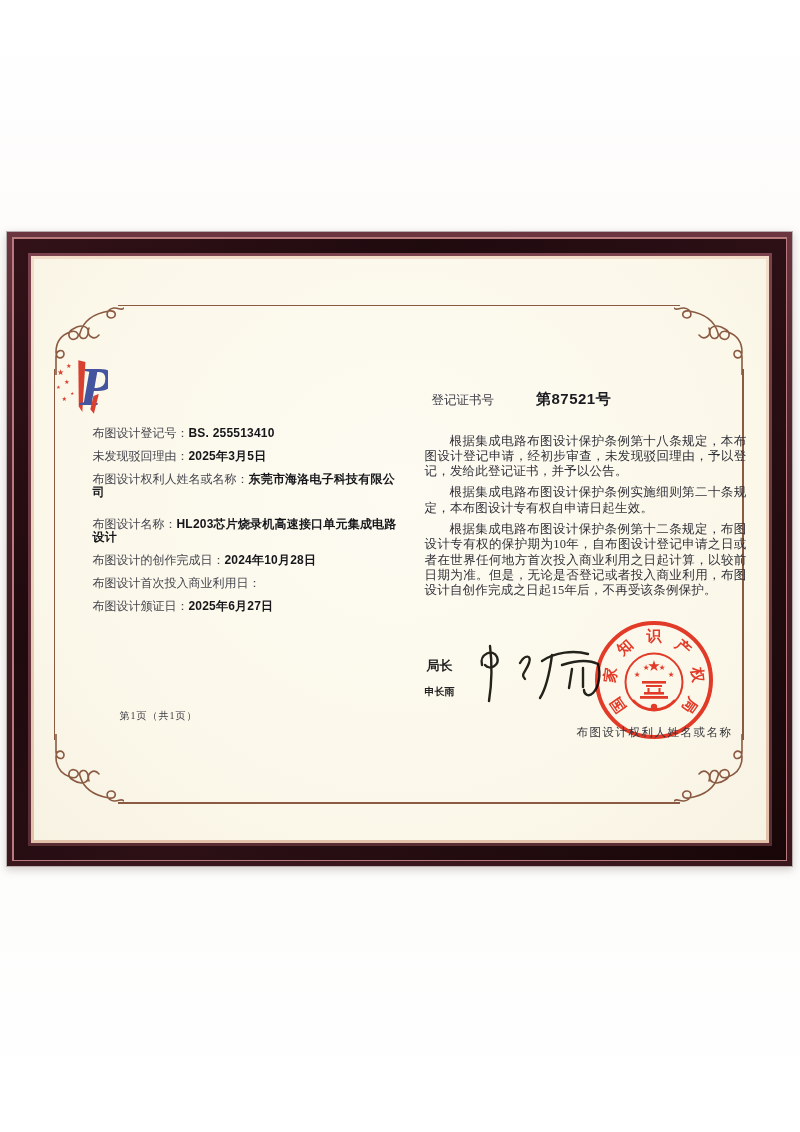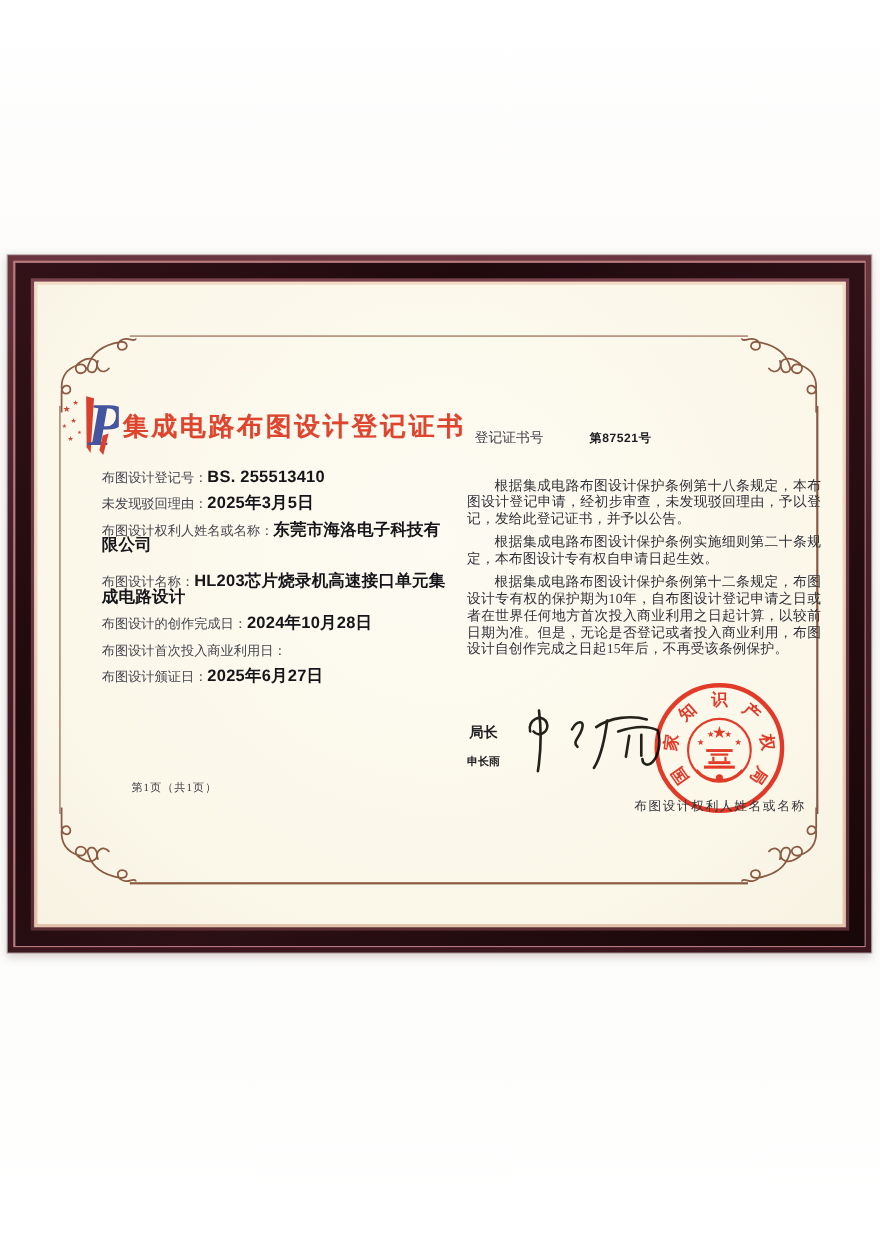--- a/index.html
+++ b/index.html
@@ -40,25 +40,25 @@
   .fl-br{right:0;bottom:0;transform:scale(-1,-1);}
   
   .brand{position:absolute;left:20px;top:96px;display:flex;align-items:center;}
   .logo{width:54px;height:64px;flex:0 0 auto;}
   .cert-title{
     font-size:23.5px;font-weight:bold;color:#de452f;letter-spacing:2.5px;
     margin-left:4px;white-space:nowrap;
     text-shadow:.4px .4px 0 rgba(222,69,47,.35);
   }
   .certno{position:absolute;left:398px;top:131px;font-size:12.5px;color:#3c3c44;}
-  .certno b{font-family:"Liberation Sans","DejaVu Sans",sans-serif;font-size:11px;color:#1b1b20;margin-left:42px;letter-spacing:.5px;}
+  .certno b{font-family:"Liberation Sans","DejaVu Sans",sans-serif;font-size:15px;color:#1b1b20;margin-left:42px;letter-spacing:.5px;}
   
   .left-col{position:absolute;left:59px;top:168px;width:314px;}
   .field{font-size:12px;line-height:13.5px;margin-bottom:9.5px;color:#45454e;}
-  .field b{font-family:"Liberation Sans","DejaVu Sans",sans-serif;color:#16161a;font-size:15px;letter-spacing:.2px;}
+  .field b{font-family:"Liberation Sans","DejaVu Sans",sans-serif;color:#16161a;font-size:12px;letter-spacing:.2px;}
   .field.gap-big{}
   .field.gap-sm{margin-top:18px;}
   .page-no{position:absolute;left:86px;top:450px;width:200px;text-align:left;font-size:10px;color:#3c3c44;letter-spacing:1px;}
   
   .right-col{position:absolute;left:391px;top:175px;width:322px;}
   .right-col p{
     margin:0 0 6px 0;font-size:12.5px;line-height:15.3px;color:#303038;
     text-indent:2em;text-align:justify;letter-spacing:.2px;
   }
   .officer{position:absolute;left:391px;top:398px;font-family:"Liberation Sans","DejaVu Sans",sans-serif;color:#222;}
@@ -117,21 +117,20 @@
           <text x="11" y="15" font-size="7">★</text>
           <text x="0" y="38" font-size="6">★</text>
           <text x="9" y="33" font-size="7">★</text>
           <text x="6" y="52" font-size="7">★</text>
           <text x="16" y="45" font-size="5">★</text>
         </g>
         <polygon points="25,6 33,8 29.5,64 25.5,58" fill="#d8402f"></polygon>
         <text x="26" y="56" font-size="62" font-style="italic" font-weight="bold" font-family="'Liberation Serif','DejaVu Serif',serif" fill="#44549e">P</text>
         <polygon points="42,46 48,44 42.5,66 38.5,61" fill="#d8402f"></polygon>
       </svg>
-      <div class="cert-title">集成电路布图设计登记证书</div>
     </div>
 
     <div class="certno">
       <span>登记证书号</span><b>第87521号</b>
     </div>
 
     <div class="left-col">
       <div class="field"><span>布图设计登记号：</span><b>BS. 255513410</b></div>
       <div class="field"><span>未发现驳回理由：</span><b>2025年3月5日</b></div>
       <div class="field" style="margin-bottom:4px;"><span>布图设计权利人姓名或名称：</span><b>东莞市海洛电子科技有限公司</b></div>

